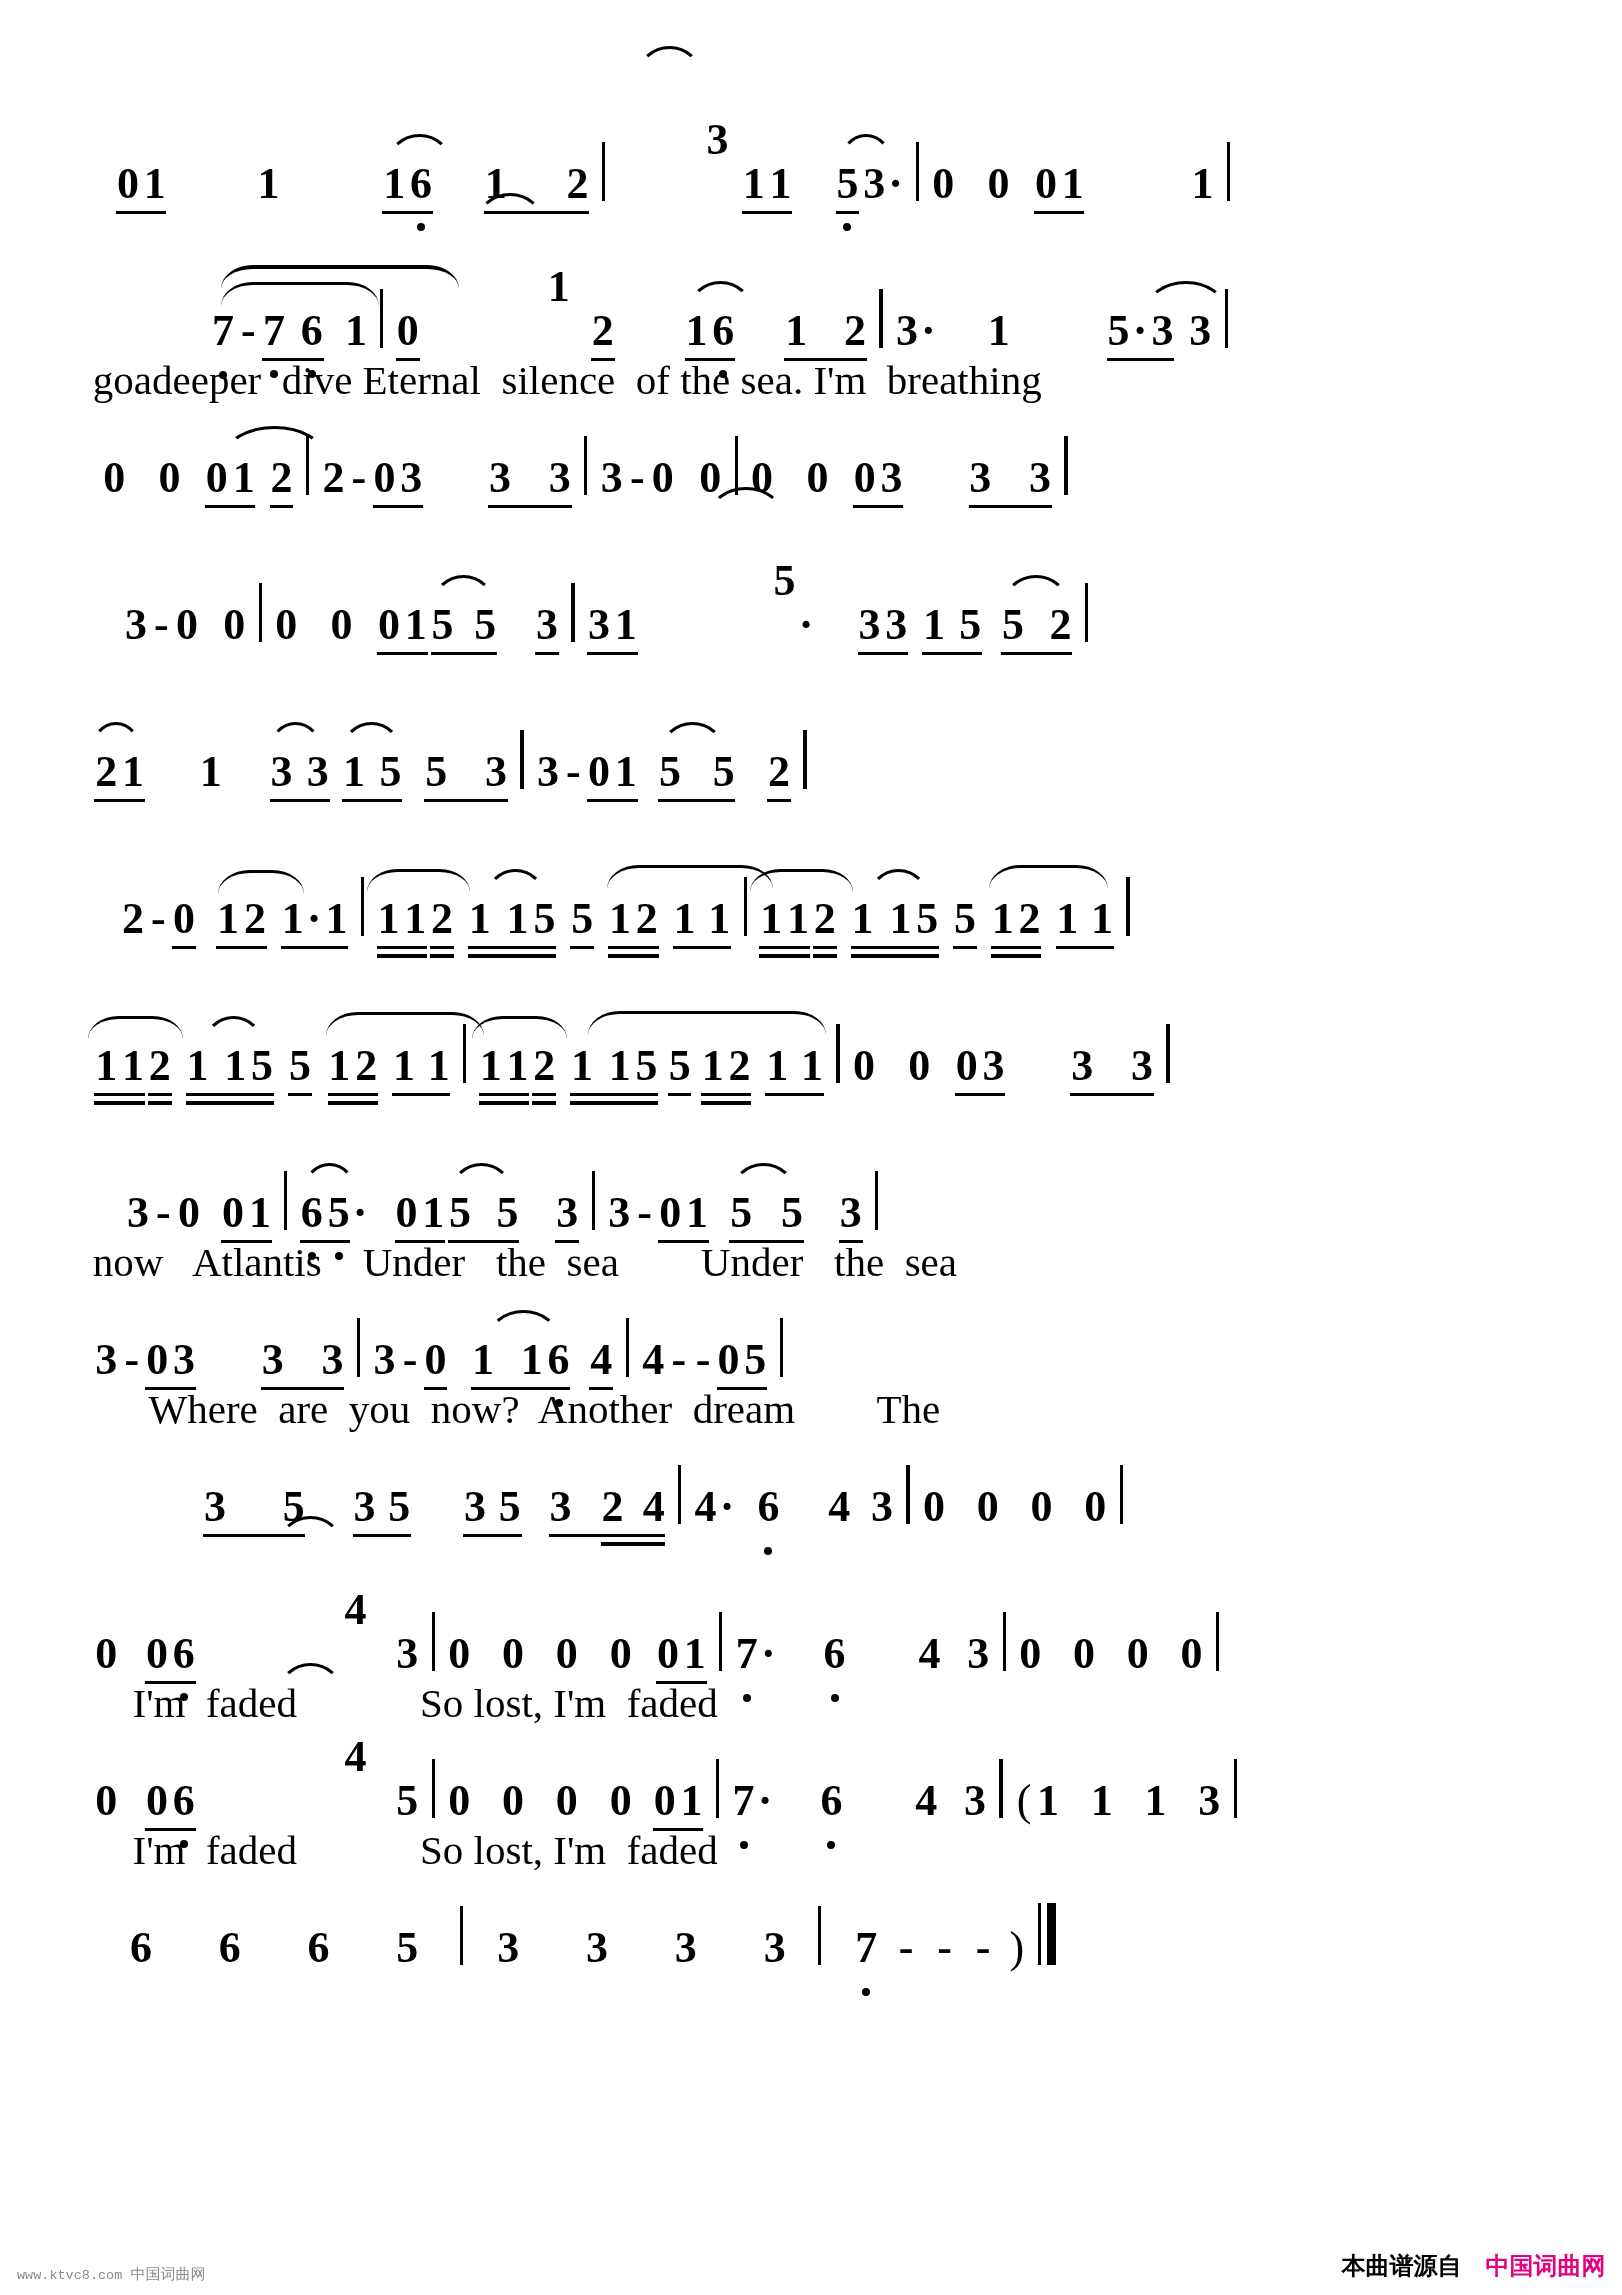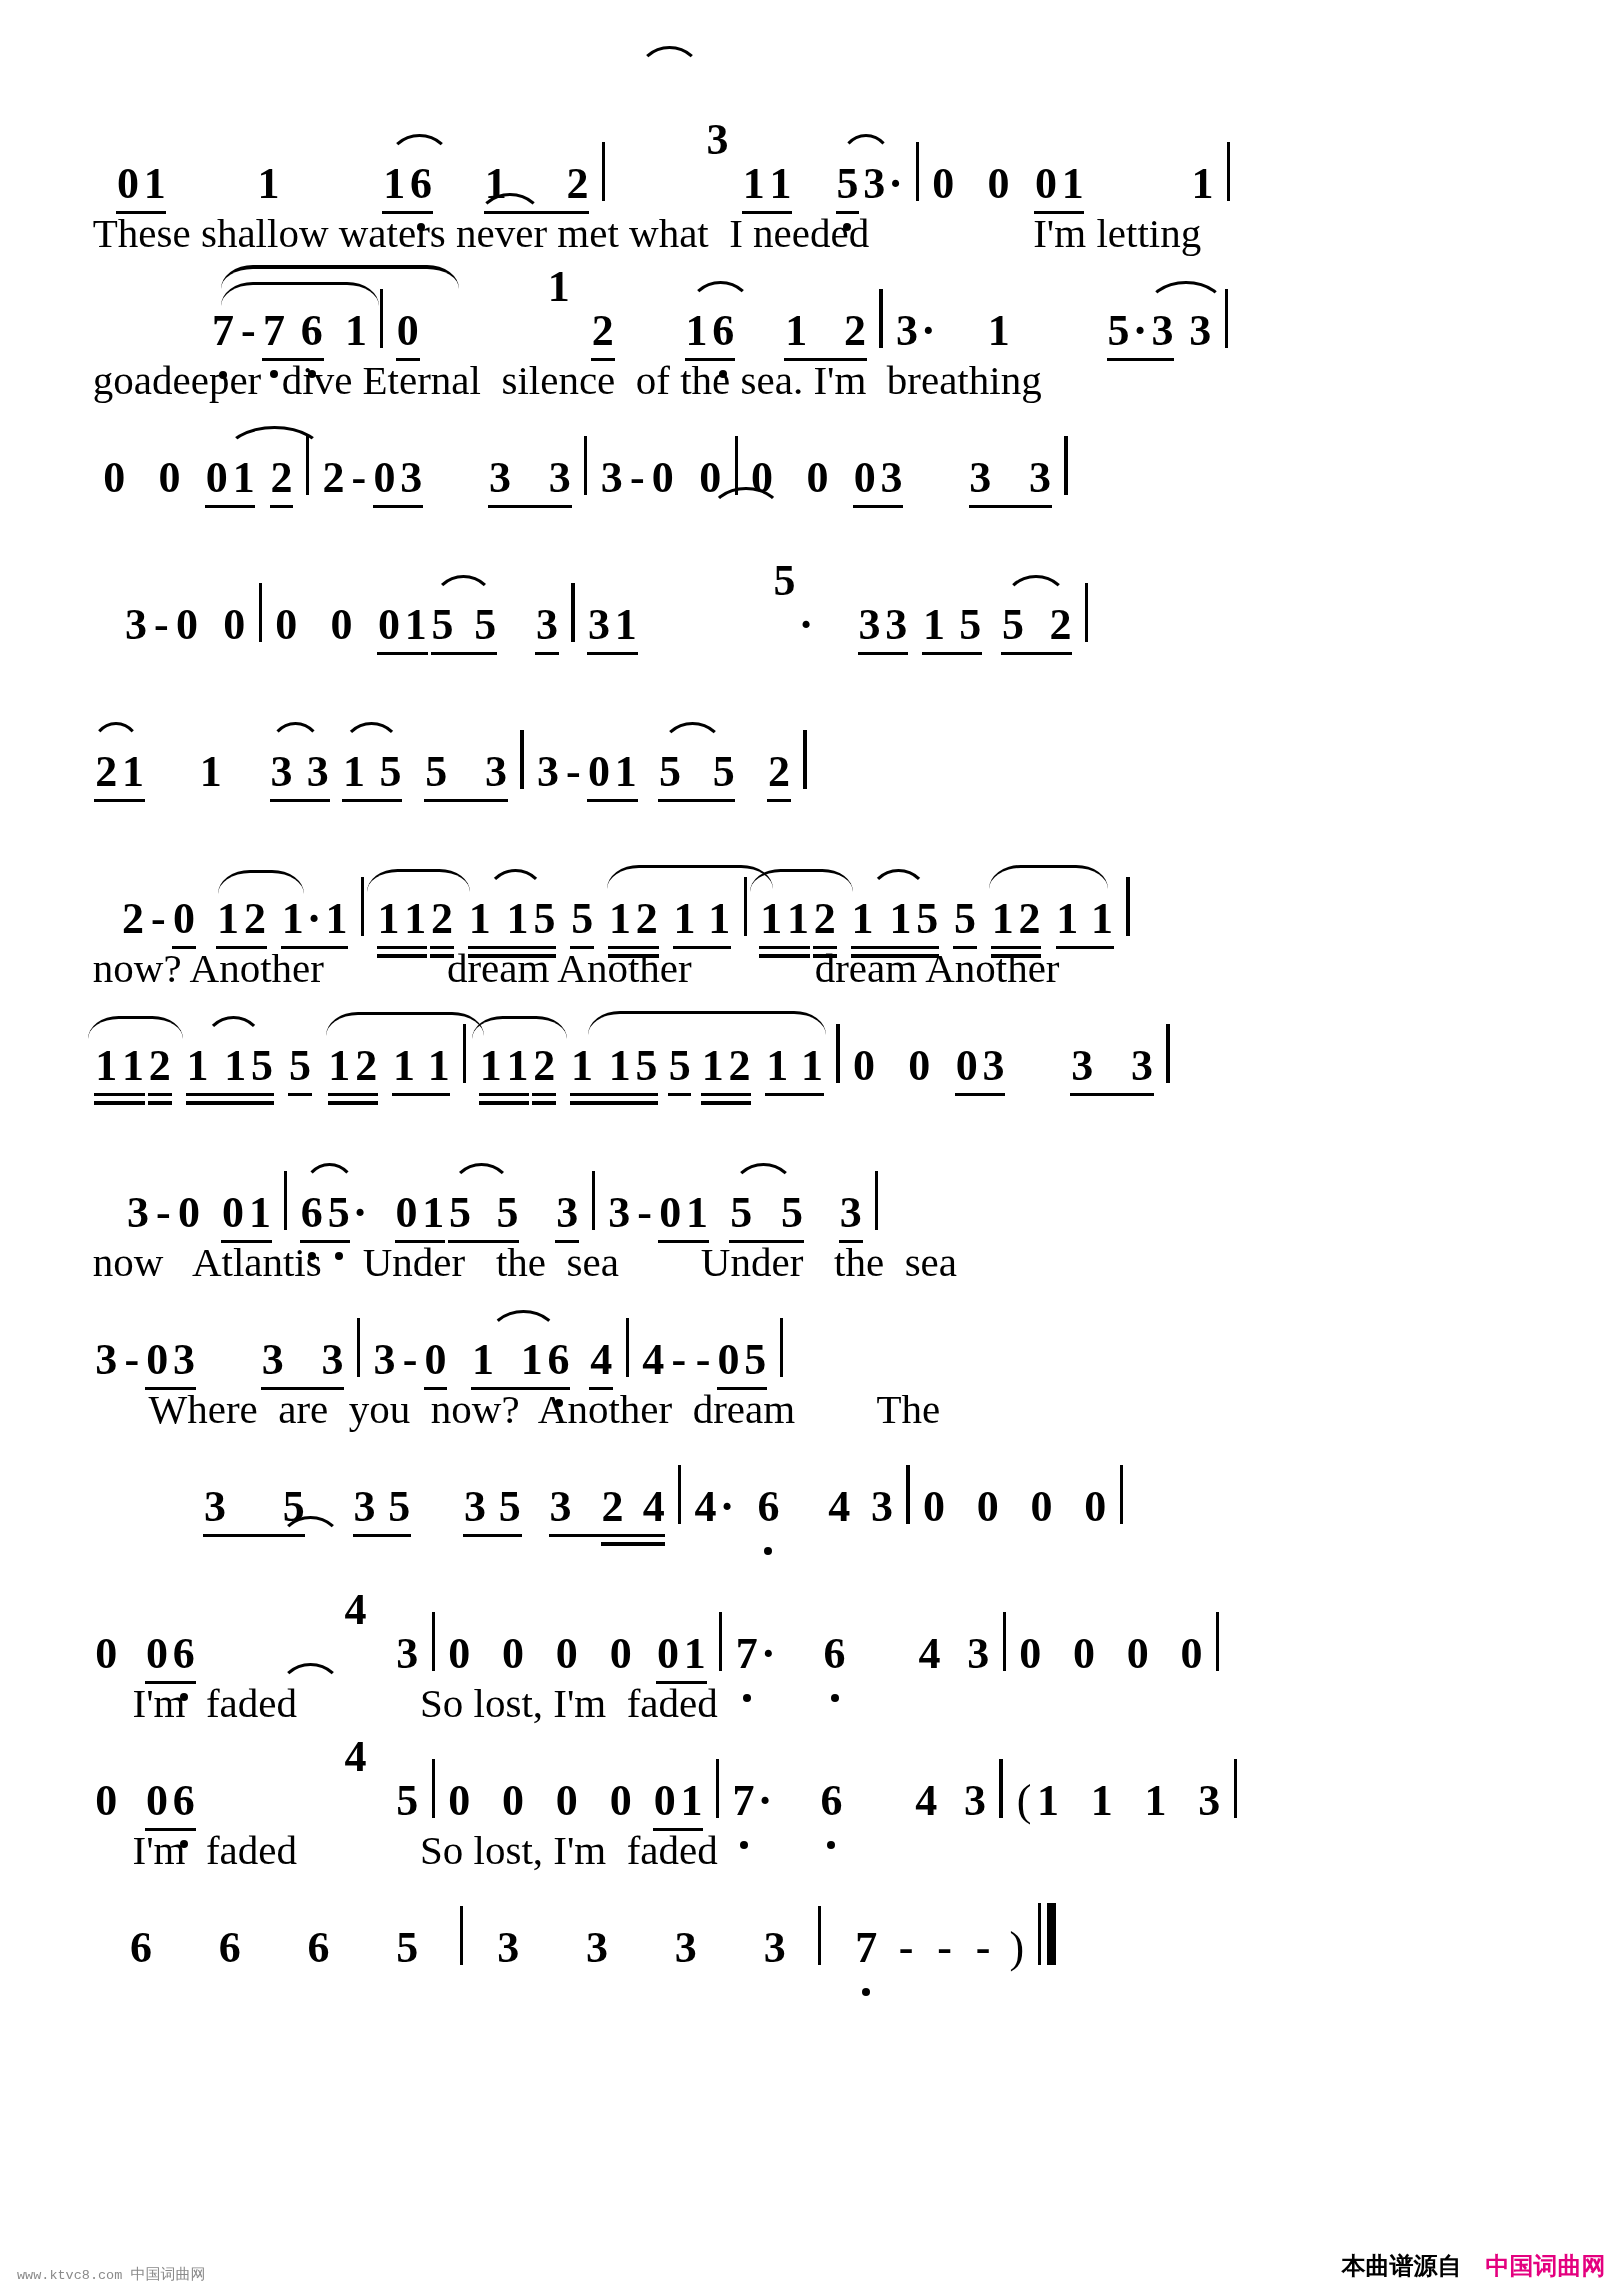--- a/index.html
+++ b/index.html
@@ -192,21 +192,20 @@
       <span class="note rest">0</span>
       <span class="sp" style="width:20.6px"></span>
       <div class="grp beam1">
         <span class="note rest">0</span>
         <span class="note">1</span>
       </div>
       <span class="sp" style="width:103px"></span>
       <span class="note">1</span>
       <span class="bar"></span>
     </div>
-    <div class="lrow" style="padding-left:6.3px;">These shallow waters never met what  I needed                I'm letting</div>
   </div>
 
   <div class="system">
     <div class="nrow" style="padding-left:123px;">
       <div class="grp" style="position:relative;">
         <div class="slur wide" style="left:11px;top:-44px;width:238px;height:24px;border-top-width:4px;"></div>
         <div class="slur wide" style="left:11px;top:-27px;width:158px;height:20.6px;"></div>
         <span class="note lo">7</span>
       </div>
       <span class="dash">-</span>
@@ -502,21 +501,20 @@
         <span class="note">2</span>
       </div>
       <span class="sp" style="width:11px"></span>
       <div class="grp beam1">
         <span class="note">1</span>
         <span class="sp" style="width:8px"></span>
         <span class="note">1</span>
       </div>
       <span class="bar"></span>
     </div>
-    <div class="lrow" style="padding-left:6.3px;">now? Another            dream Another            dream Another</div>
   </div>
 
   <div class="system">
     <div class="nrow" style="padding-left:6.3px;">
       <div class="grp beam2" style="position:relative;">
         <div class="slur wide" style="left:-4.8px;top:-28.5px;width:95px;"></div>
         <span class="note">1</span>
         <span class="note">1</span>
       </div>
       <div class="grp beam2">

